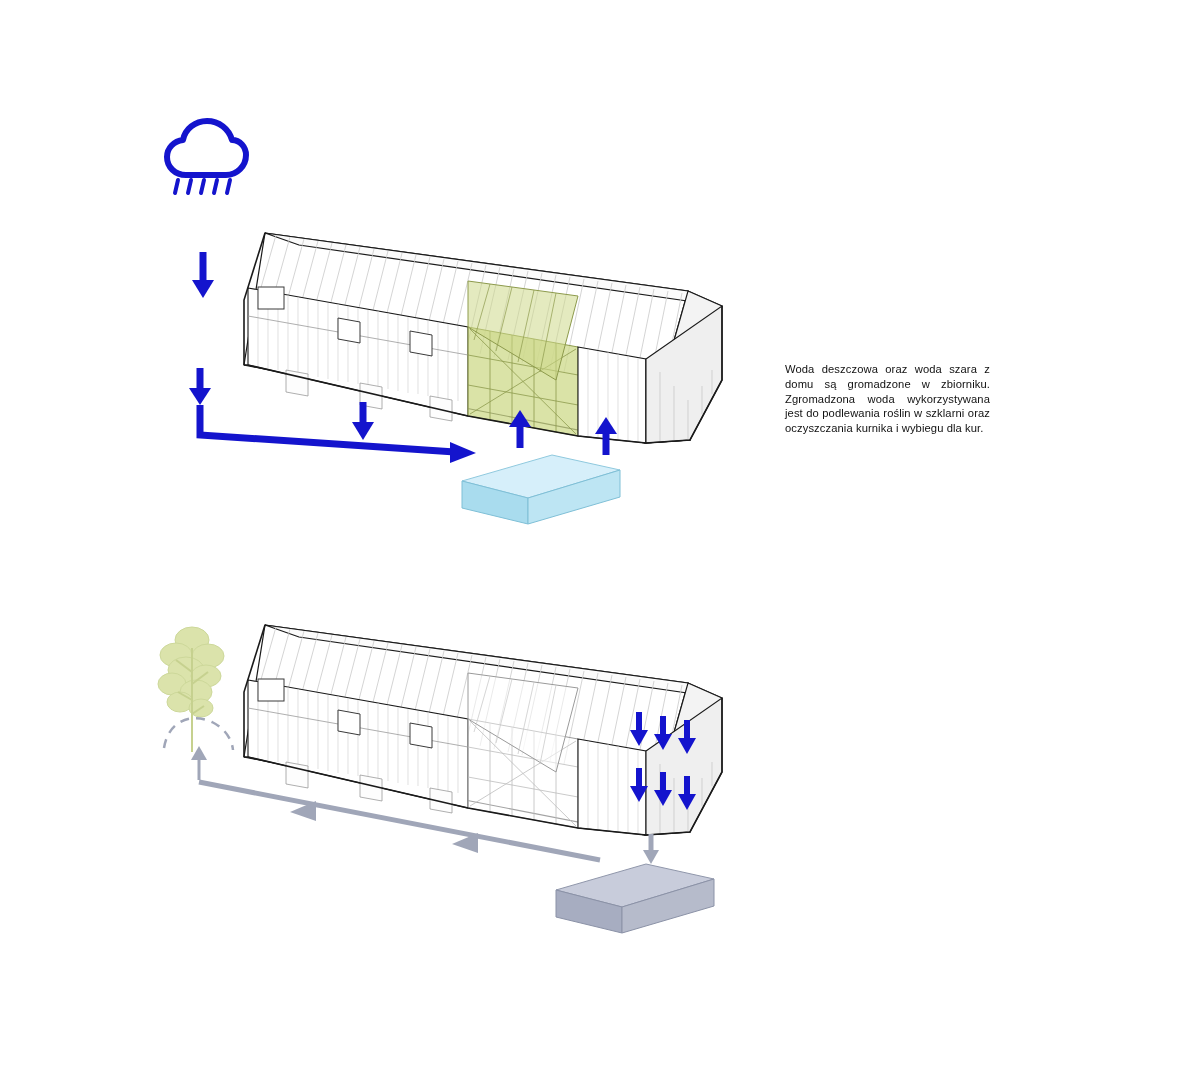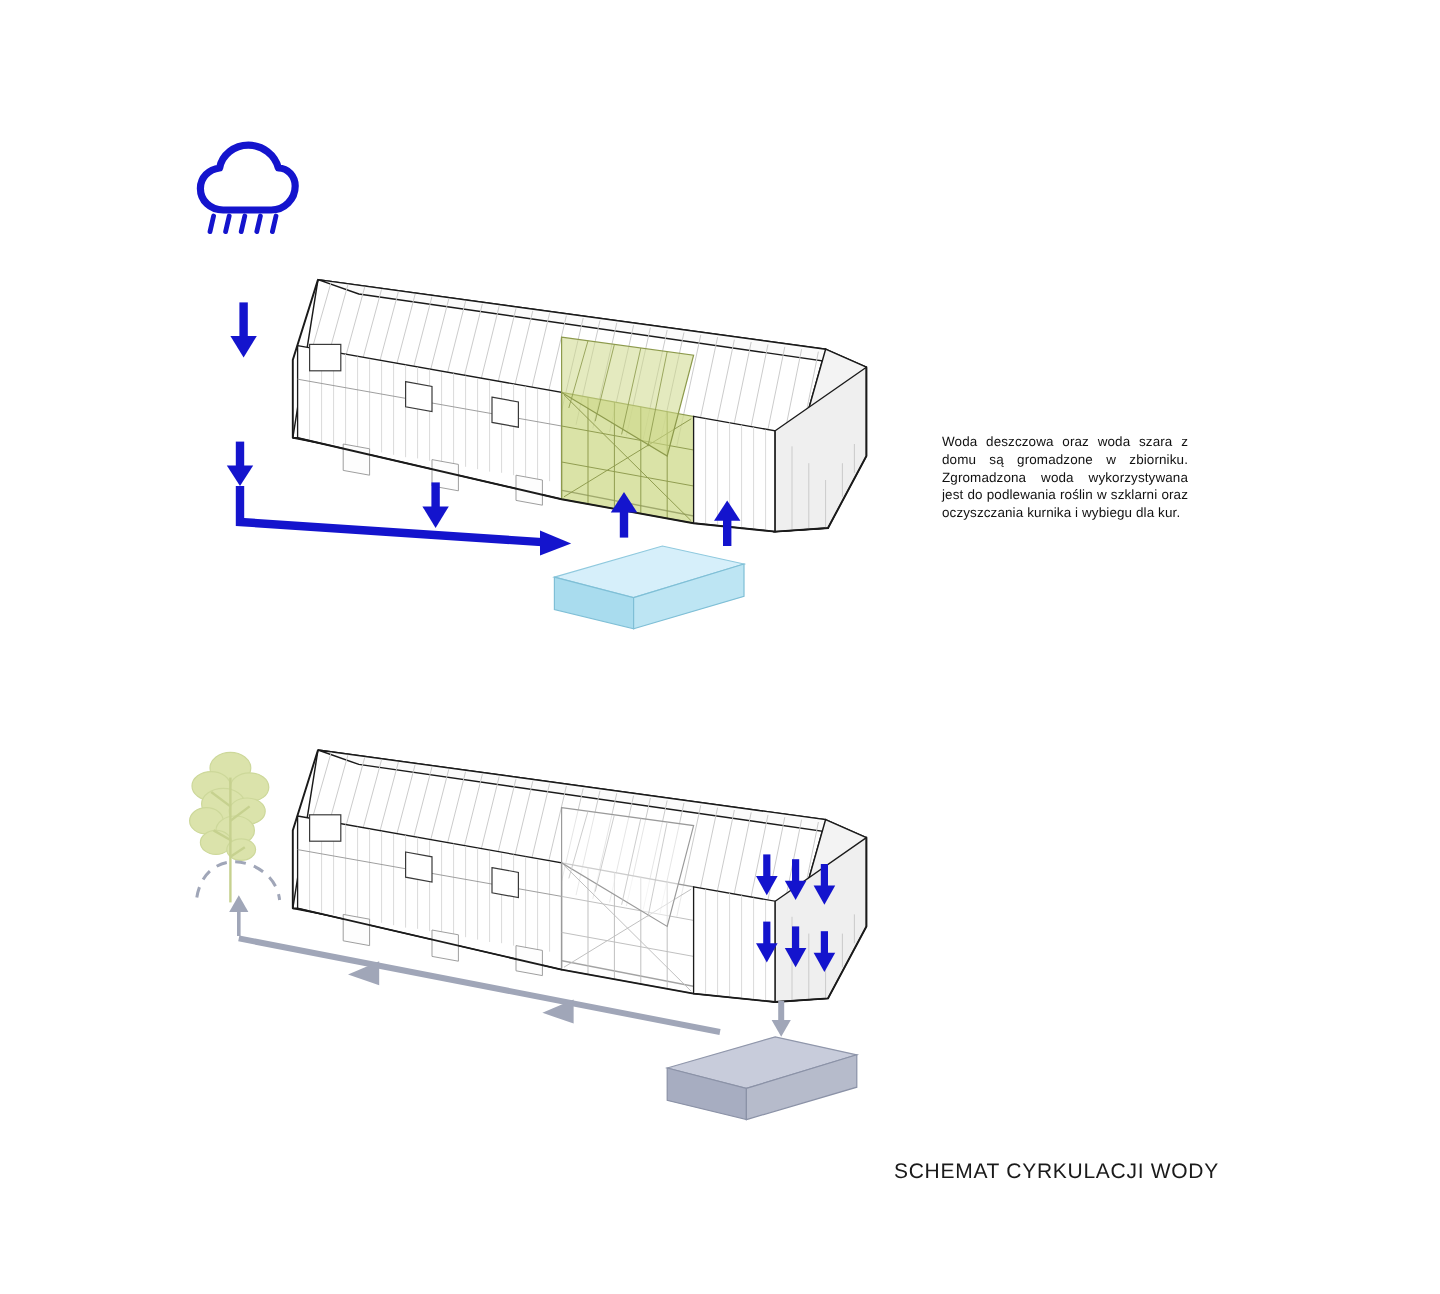--- a/index.html
+++ b/index.html
@@ -406,15 +406,14 @@
       <polyline points="600,860 199,782" fill="none" stroke="#a0a6b8" stroke-width="5"></polyline>
       <polygon points="478,833 452,844 478,853" fill="#a0a6b8"></polygon>
       <polygon points="316,801 290,812 316,821" fill="#a0a6b8"></polygon>
     </g>
 
   </svg>
 
   <div class="caption" id="caption-top">Woda deszczowa oraz woda szara z domu są gromadzone w zbiorniku. Zgromadzona woda wykorzystywana jest do podlewania roślin w szklarni oraz oczyszczania kurnika i wybiegu dla kur.</div>
 
 
-  <div id="diagram-title">SCHEMAT CYRKULACJI WODY</div>
 
 </div>
 
 </body></html>

